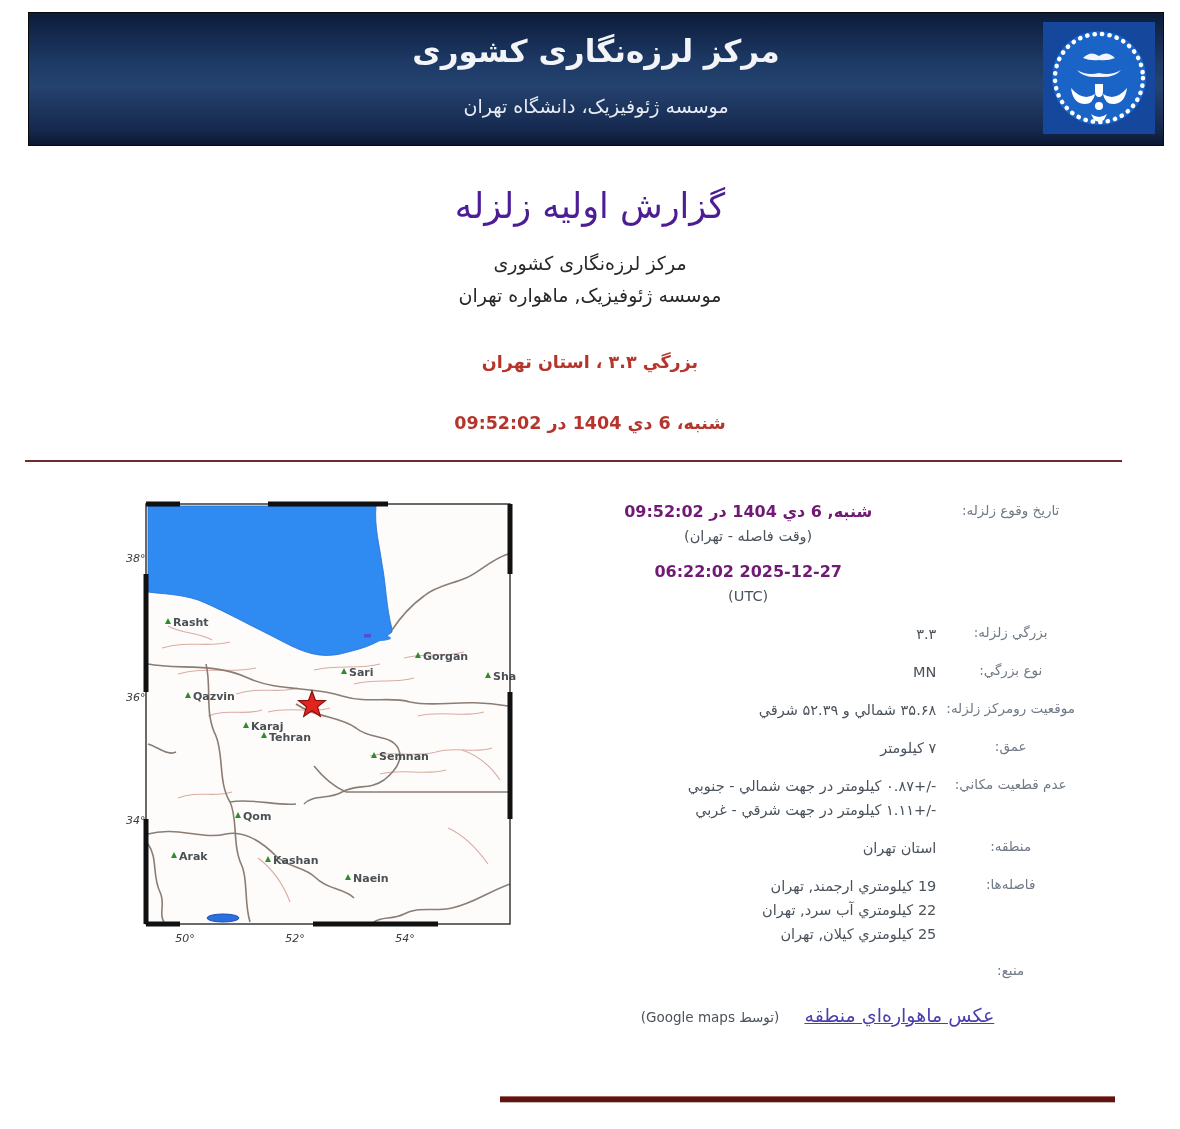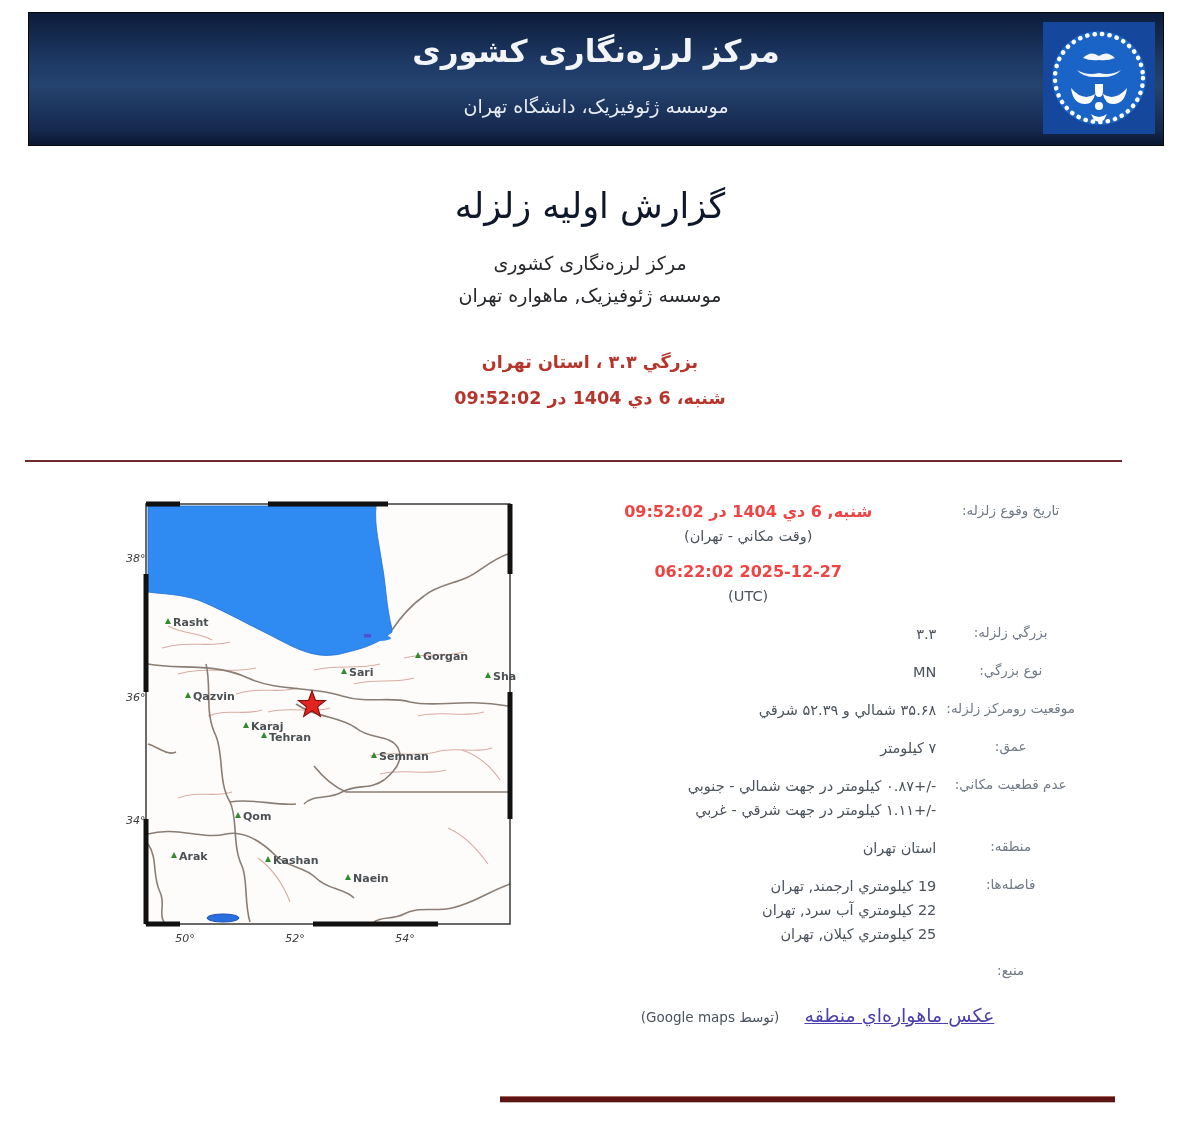--- a/index.html
+++ b/index.html
@@ -12,45 +12,45 @@
        border:1px solid #0a0a0a;}
   .hdr-title{position:absolute;top:20px;left:0;width:100%;text-align:center;
        color:#f2f4f8;font-size:31px;font-weight:600;letter-spacing:.5px;}
   .hdr-sub{position:absolute;top:82px;left:0;width:100%;text-align:center;
        color:#e8ecf4;font-size:19px;font-weight:500;}
   .logo-box{position:absolute;right:8px;top:9px;width:112px;height:112px;background:#15489c;}
   .logo-box svg{display:block;}
 
   
   .rep-title{position:absolute;top:186px;left:0;width:100%;text-align:center;
-       color:#0f172a;font-size:35px;font-weight:500;}
+       color:#4c1d95;font-size:35px;font-weight:500;}
   .rep-org{position:absolute;left:0;width:100%;text-align:center;color:#26282b;font-size:19px;}
   .rep-org1{top:252px;}
   .rep-org2{top:284px;}
 
   .alert{position:absolute;left:0;width:100%;text-align:center;
        color:#b5352c;font-size:17.5px;font-weight:bold;}
   .alert1{top:352px;}
-  .alert2{top:388px;}
+  .alert2{top:413px;}
 
   .rule-thin{position:absolute;top:460px;left:25px;width:1097px;height:2px;background:#6d2b2b;}
 
   
   .map-wrap{position:absolute;left:118px;top:498px;width:404px;height:456px;}
   .map-wrap text{font-family:"DejaVu Sans", sans-serif;}
   .tick{font-size:11px;font-style:italic;fill:#3b3b3b;}
   .city-label{font-size:11px;font-weight:bold;fill:#4a5054;}
 
   
   .details{position:absolute;top:500px;right:105px;width:515px;direction:rtl;}
   .dgrid{display:grid;grid-template-columns:max-content 1fr;column-gap:10px;row-gap:14px;}
   .d-label{color:#707a86;font-size:13.5px;white-space:nowrap;padding-top:2px;text-align:center;}
   .d-value{color:#4a525c;font-size:14.5px;line-height:24px;text-align:start;}
   .d-value.center{text-align:center;}
-  .d-line.strong{font-weight:bold;color:#ef4444;font-size:16px;}
+  .d-line.strong{font-weight:bold;color:#701a75;font-size:16px;}
   .d-line.spacer{height:12px;}
   .link-row{margin-top:26px;text-align:center;direction:rtl;}
   .sat-link{color:#4a3fae;font-size:19px;font-weight:500;text-decoration:underline;cursor:pointer;}
   .link-note{color:#4a525c;font-size:13.5px;margin-right:20px;}
 
   .rule-bottom{position:absolute;top:1096px;left:500px;width:615px;height:5px;
        background:#5e1412;border-top:1px solid #a96a5f;border-bottom:1px solid #c9b9b4;}
 </style>
 </head>
 <body>
@@ -178,21 +178,21 @@
       <text class="tick" x="177" y="444" text-anchor="middle">52°</text>
       <text class="tick" x="287" y="444" text-anchor="middle">54°</text>
     </svg>
   </div>
 
   <div class="details">
     <div class="dgrid" id="details-grid">
         <div class="d-label">تاريخ وقوع زلزله:</div>
         <div class="d-value center">
           <div class="d-line strong">شنبه, 6 دي 1404 در 09:52:02</div>
-          <div class="d-line">(وقت مکاني - تهران)</div>
+          <div class="d-line">(وقت فاصله - تهران)</div>
           <div class="d-line spacer"></div>
           <div class="d-line strong">2025-12-27 06:22:02</div>
           <div class="d-line">(UTC)</div>
         </div>
         <div class="d-label">بزرگي زلزله:</div>
         <div class="d-value">
           <div class="d-line">۳.۳</div>
         </div>
         <div class="d-label">نوع بزرگي:</div>
         <div class="d-value">

